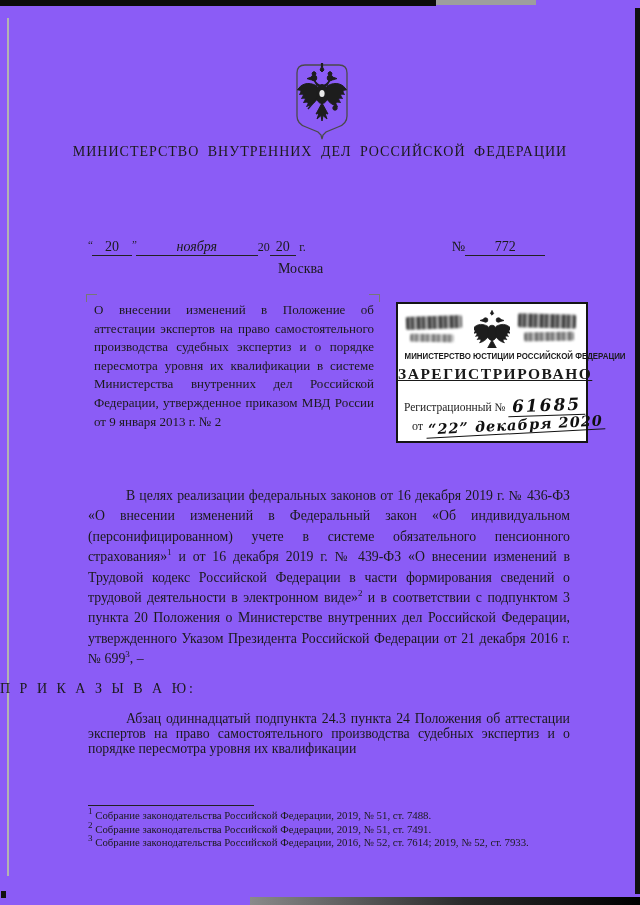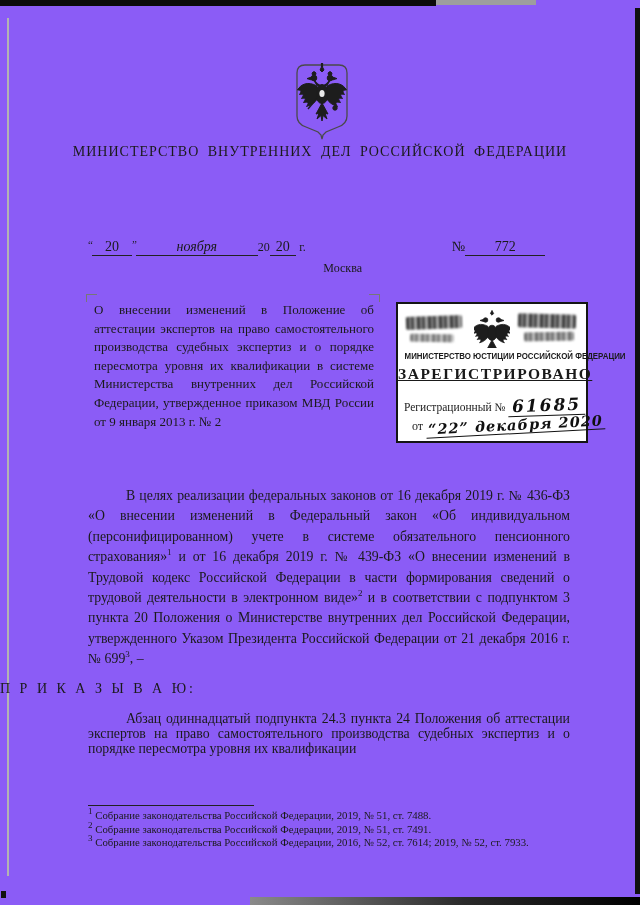--- a/index.html
+++ b/index.html
@@ -28,21 +28,21 @@
   .date-line{position:absolute;left:88px;top:238px;font-size:14px;white-space:nowrap;}
   .q{font-size:11px;vertical-align:top;letter-spacing:-1px;}
   .fill{display:inline-block;border-bottom:1px solid #222;text-align:center;line-height:17px;}
   .fill.day{width:40px;}
   .fill.month{width:122px;font-style:italic;}
   .fill.yy{width:26px;}
   .fill.num{width:80px;}
   .pre20{font-size:12px;}
   .gsuf{font-size:12px;}
   .number-group{position:absolute;left:452px;top:238px;font-size:14px;white-space:nowrap;}
-  .city{position:absolute;left:262px;top:261px;width:100px;text-align:right;font-size:12px;}
+  .city{position:absolute;left:278px;top:261px;width:100px;text-align:left;font-size:14px;}
 
   
   .subject{position:absolute;left:94px;top:301px;width:280px;
     font-size:13px;line-height:18.6px;text-align:justify;}
   .corner{position:absolute;width:10px;height:7px;}
   .corner.tl{left:86px;top:294px;border-left:1px solid #777;border-top:1px solid #777;}
   .corner.tr{left:369px;top:294px;border-right:1px solid #777;border-top:1px solid #777;}
 
   
   .stamp{position:absolute;left:396px;top:302px;width:188px;height:137px;

